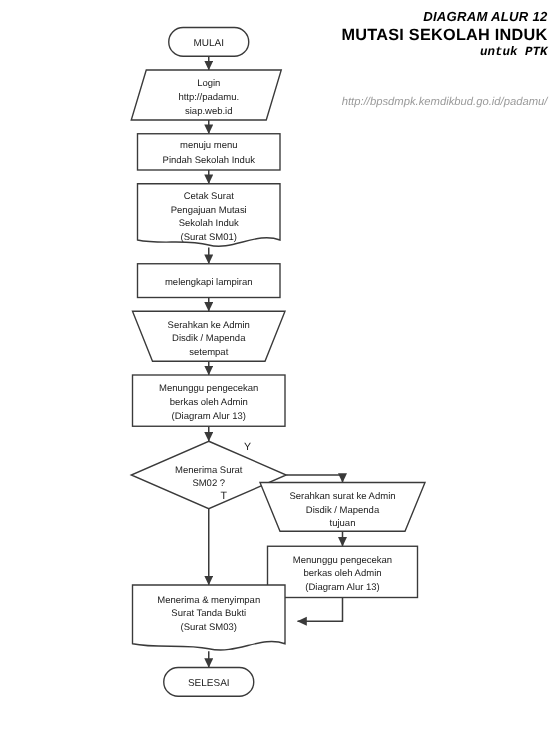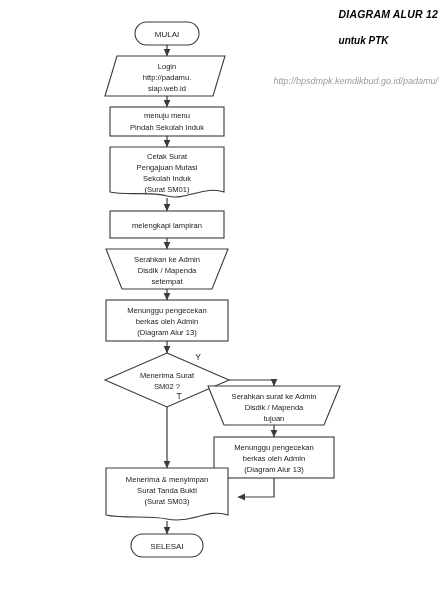--- a/index.html
+++ b/index.html
@@ -1,38 +1,39 @@
 <!DOCTYPE html>
 <html><head>
 <meta charset="utf-8">
 <style>
   html,body{margin:0;padding:0;background:#fff;}
   body{width:446px;height:591px;position:relative;overflow:hidden;
        font-family:"Liberation Sans","DejaVu Sans",sans-serif;color:#000;}
-  #header{position:absolute;right:8px;top:8px;}
+  #header{position:absolute;right:8px;top:8px;text-align:right;}
   #header .line1{font-style:italic;font-weight:bold;font-size:10.5px;letter-spacing:.2px;}
   #header .line2{font-weight:bold;font-size:13px;letter-spacing:.2px;margin-top:1px;}
   #header .line3{font-weight:bold;font-size:13px;letter-spacing:.2px;}
-  #header .line4{font-style:italic;font-weight:bold;font-size:10px;margin-top:15px;}
+  #header .line4{font-style:italic;font-weight:bold;font-size:10px;margin-top:2px;font-family:Liberation Mono, monospace;}
   #url{position:absolute;right:8px;top:76px;text-align:right;font-style:italic;
        font-size:9px;color:#9a9a9a;}
   svg{position:absolute;left:0;top:0;}
   .shape{fill:#fff;stroke:#3a3a3a;stroke-width:1.1;}
   .conn{stroke:#3a3a3a;stroke-width:1.2;fill:none;}
   .nodetext{font-family:"Liberation Sans","DejaVu Sans",sans-serif;font-size:7.6px;
             fill:#1a1a1a;text-anchor:middle;}
   .termtext{font-size:8px;}
   .branchlabel{font-family:"Liberation Sans","DejaVu Sans",sans-serif;font-size:8.5px;
                fill:#1a1a1a;text-anchor:middle;}
 </style>
 </head>
 <body>
 
 <div id="header">
   <div class="line1">DIAGRAM ALUR 12</div>
+  <div class="line3">MUTASI SEKOLAH INDUK</div>
   <div class="line4">untuk PTK</div>
 </div>
 <div id="url">http://bpsdmpk.kemdikbud.go.id/padamu/</div>
 
 <svg width="446" height="591" viewBox="0 0 446 591">
 
   <defs>
     <marker id="arr" markerWidth="8" markerHeight="8" refX="6.2" refY="3" orient="auto">
       <path d="M0,0 L6.4,3 L0,6 z" fill="#3a3a3a"></path>
     </marker>

